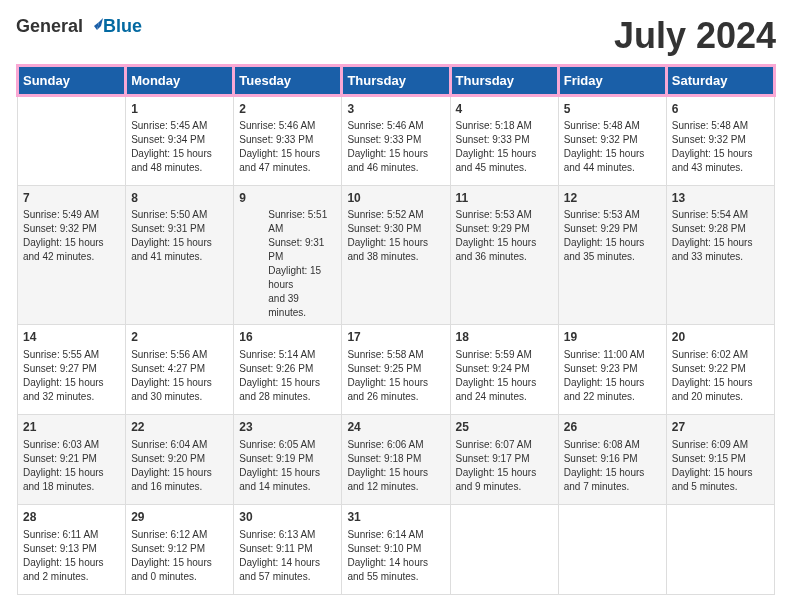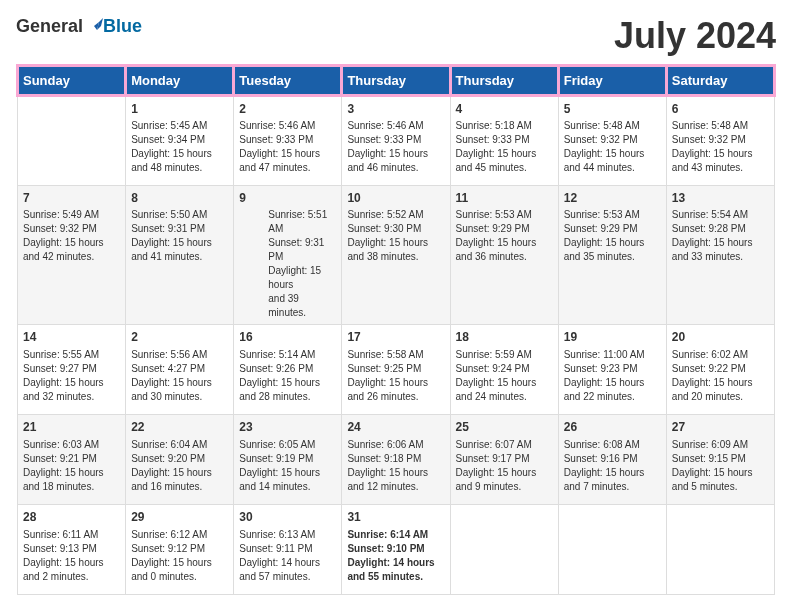--- a/index.html
+++ b/index.html
@@ -331,21 +331,21 @@
         </td>
         <td>
           <span class="day-number">30</span>
           <div class="day-info" style="white-space: pre-line;">Sunrise: 6:13 AM
 Sunset: 9:11 PM
 Daylight: 14 hours
 and 57 minutes.</div>
         </td>
         <td>
           <span class="day-number">31</span>
-          <div class="day-info" style="white-space: pre-line; font-weight: bold;">Sunrise: 6:14 AM
+          <div class="day-info" style="white-space: pre-line;">Sunrise: 6:14 AM
 Sunset: 9:10 PM
 Daylight: 14 hours
 and 55 minutes.</div>
         </td>
         <td class="empty"></td>
         <td class="empty"></td>
         <td class="empty"></td>
       </tr>
     </tbody>
 </table>

